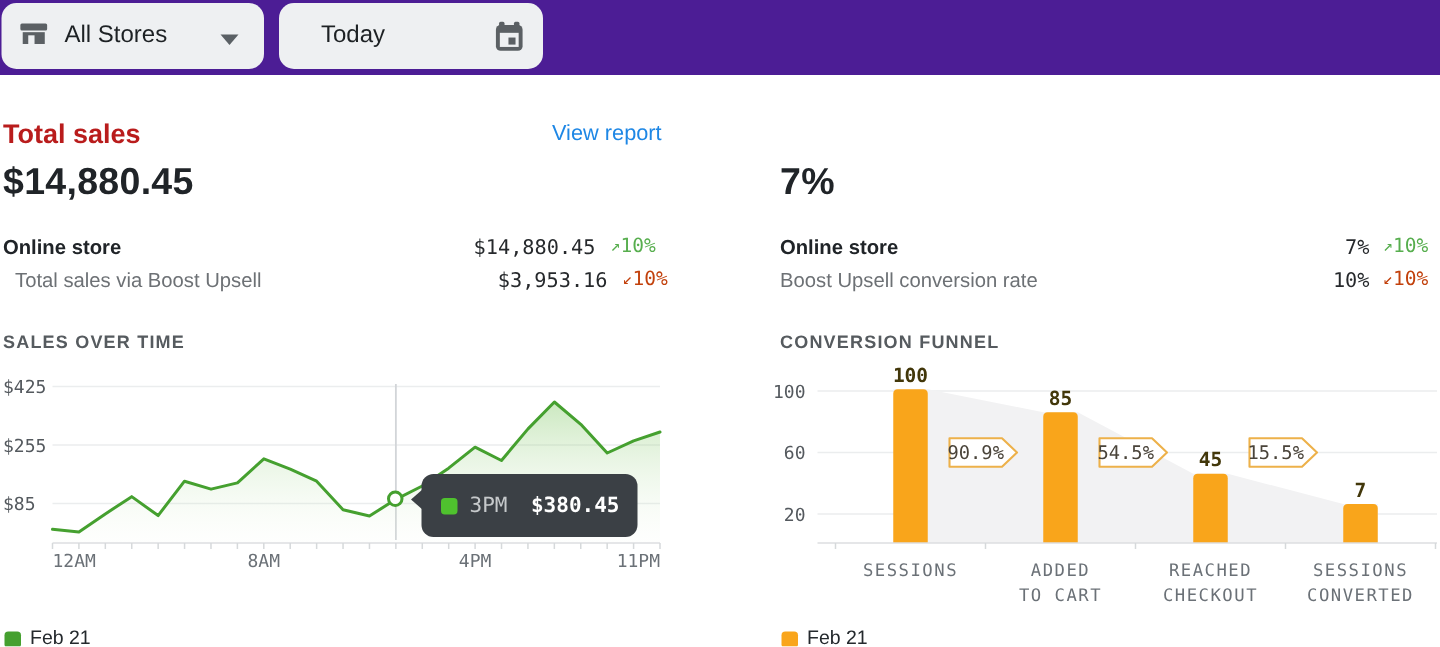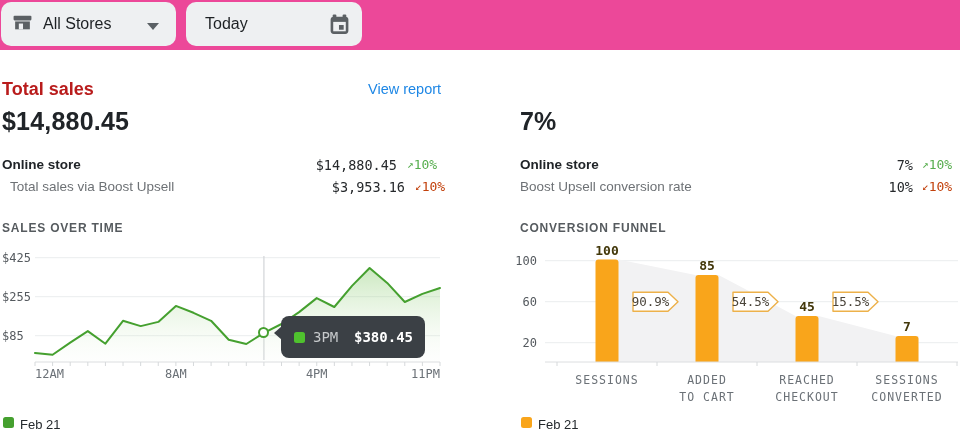--- a/index.html
+++ b/index.html
@@ -1,27 +1,27 @@
 <!DOCTYPE html>
 <html><head>
 <meta charset="utf-8">
 <style>
   * { margin:0; padding:0; box-sizing:border-box; }
   body { background:#fff; font-family:"Liberation Sans", sans-serif; }
   .canvas { position:relative; width:960px; height:431px; background:#fff; overflow:hidden; }
 
   
-  .topbar { position:absolute; left:0; top:0; width:960px; height:50px; background:#ec4899; }
+  .topbar { position:absolute; left:0; top:0; width:960px; height:50px; background:#4c1d95; }
   .tb-btn { position:absolute; top:2px; height:44px; background:#eef0f2; border:none; border-radius:10px;
             display:flex; align-items:center; cursor:pointer; font-family:"Liberation Sans", sans-serif; }
   .tb-btn.store { left:1px; width:175px; }
   .tb-btn.date  { left:186px; width:176px; }
   .tb-label { font-size:16px; color:#1d2124; }
   .store .tb-label { margin-left:10px; }
-  .date  .tb-label { margin-left:19px; }
+  .date  .tb-label { margin-left:28px; }
   .tb-icon { flex:0 0 auto; }
   .store .tb-icon { margin-left:11px; }
   .chevron { position:absolute; right:17px; top:21px; width:0; height:0;
              border-left:6px solid transparent; border-right:6px solid transparent; border-top:7px solid #5a6065; }
   .cal-icon { position:absolute; right:11px; top:11px; }
 
   
   .card-title { position:absolute; font-size:18px; font-weight:bold; color:#b91c1c; }
   .big-value  { position:absolute; font-size:25px; font-weight:bold; color:#202428; letter-spacing:.2px; }
   .view-report { position:absolute; left:368px; top:81px; font-size:14.5px; color:#1e87e5; text-decoration:none; }
@@ -58,21 +58,21 @@
   .tooltip:before { content:""; position:absolute; left:-7px; top:10px; width:0; height:0;
                     border-top:7px solid transparent; border-bottom:7px solid transparent; border-right:8px solid #3b4045; }
   .tt-swatch { width:11px; height:11px; border-radius:2.5px; margin-right:8px; flex:0 0 auto; }
   .tt-label { font-family:"DejaVu Sans Mono", monospace; font-size:14px; color:#c6c9cb; }
   .tt-value { margin-left:auto; font-family:"DejaVu Sans Mono", monospace; font-size:14px; font-weight:bold; color:#ffffff; }
 
   .marker { position:absolute; left:259px; top:327px; width:11px; height:11px; border-radius:50%;
             background:#fff; border:2px solid #45a02f; }
 
   
-  .legend { position:absolute; display:flex; align-items:flex-start; }
+  .legend { position:absolute; display:flex; align-items:flex-end; }
   .legend-swatch { width:11px; height:11px; border-radius:2.5px; margin-right:6px; }
   .legend-label { font-size:13px; color:#24292d; }
   #legend-sales  { left:3px;  top:417px; }
   #legend-funnel { left:521px; top:417px; }
 
   svg text { font-family:"DejaVu Sans Mono", monospace; }
 </style>
 </head>
 <body>
 

